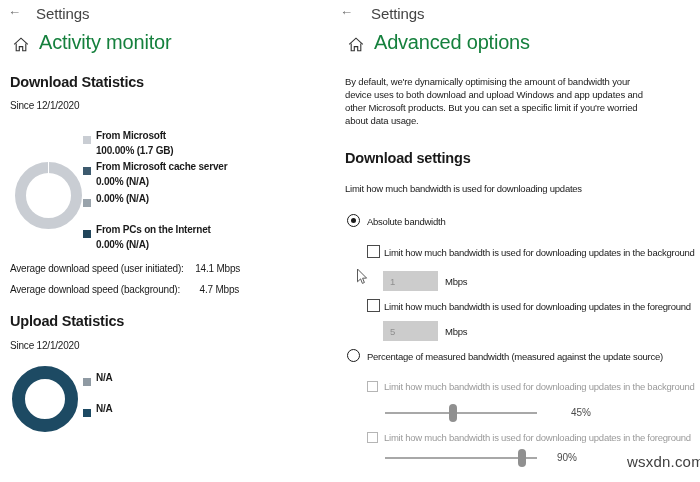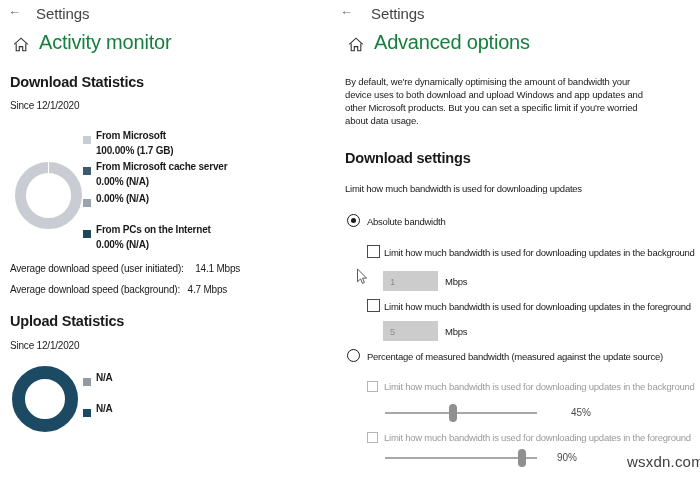--- a/index.html
+++ b/index.html
@@ -92,21 +92,21 @@
         <div>0.00%  (N/A)</div>
       </div>
     </div>
 
     <div class="abs body-sm" style="left:10px;top:263px">
       <span>Average download speed (user initiated):</span>
       <span style="margin-left:9px">14.1 Mbps</span>
     </div>
     <div class="abs body-sm" style="left:10px;top:284px">
       <span>Average download speed (background):</span>
-      <span style="margin-left:5px">4.7 Mbps</span>
+      <span style="margin-left:17px">4.7 Mbps</span>
     </div>
 
     <h2 class="abs section-h" style="left:10px;top:313px">Upload Statistics</h2>
     <div class="abs body-sm" style="left:10px;top:340px">Since 12/1/2020</div>
 
     <div class="abs donut" style="left: 12px; top: 366px; width: 66px; height: 66px; border-width: 13px; border-color: rgb(29, 74, 99);"></div>
 
     <div class="legend-item" style="left:83px;top:371px">
       <span class="swatch" style="top: 7px; background-color: rgb(143, 154, 163);"></span>
       <div class="legend-text">

